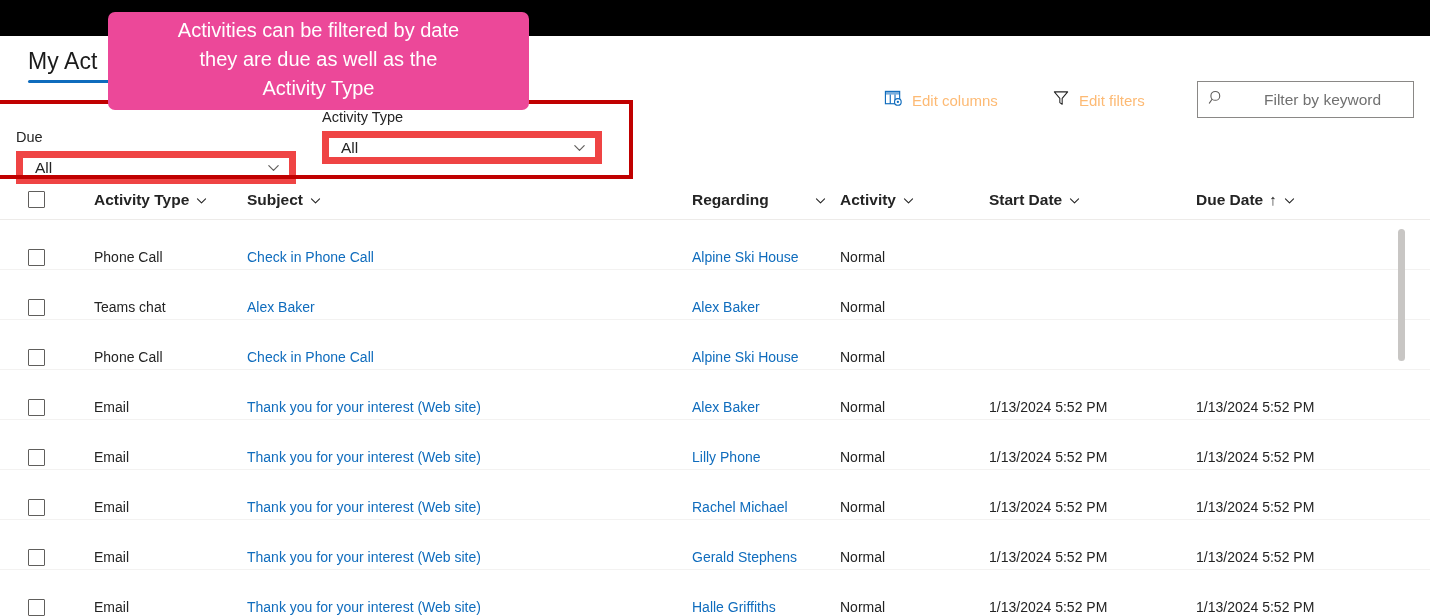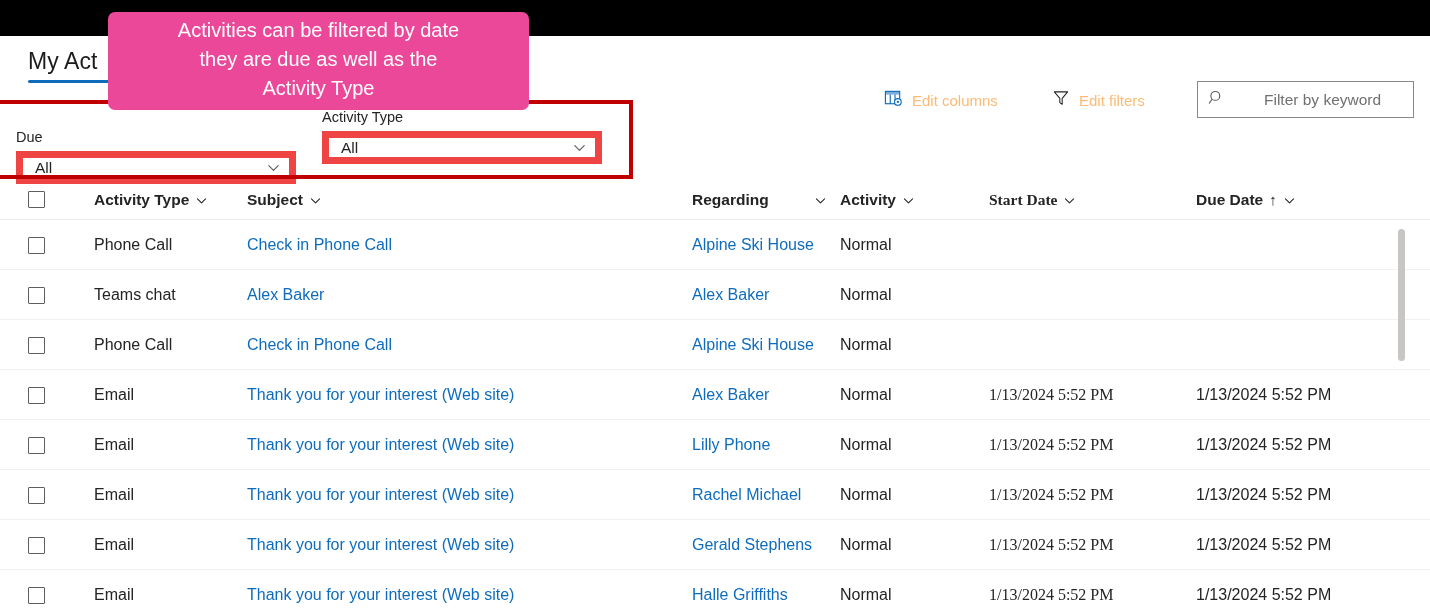--- a/index.html
+++ b/index.html
@@ -178,36 +178,36 @@
   }
   .grid-row {
     position: relative;
     height: 50px;
     width: 1430px;
     border-bottom: 1px solid #f3f2f1;
     background: #ffffff;
   }
   .cell {
     position: absolute;
-    top: 0; height: 50px;
+    top: 12px; height: 50px;
     display: flex; align-items: center;
-    font-size: 16px;
+    font-size: 14px;
     color: #242424;
     white-space: nowrap;
     overflow: hidden;
   }
   .cell.link { color: #0f6cbd; cursor: pointer; }
 
   
   .col-check   { left: 28px;  width: 40px; justify-content: flex-start; }
   .col-type    { left: 94px;  width: 150px; }
   .col-subject { left: 247px; width: 430px; }
   .col-regard  { left: 692px; width: 140px; gap: 45px; }
   .col-priority{ left: 840px; width: 140px; }
-  .col-start   { left: 989px; width: 195px; font-family: Liberation Serif, serif; }
+  .col-start   { left: 989px; width: 195px; }
   .col-due     { left: 1196px;width: 200px; }
 
   .checkbox {
     width: 17px; height: 17px;
     border: 1px solid #605e5c;
     background: #ffffff;
     border-radius: 1px;
     cursor: pointer;
   }
   .header-checkbox { margin-left: 0; }

